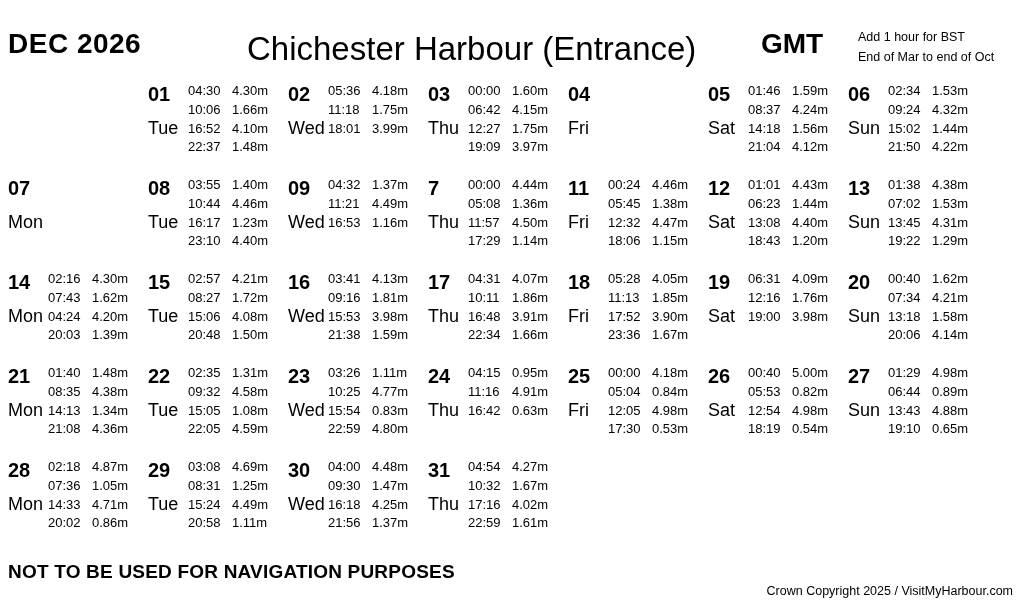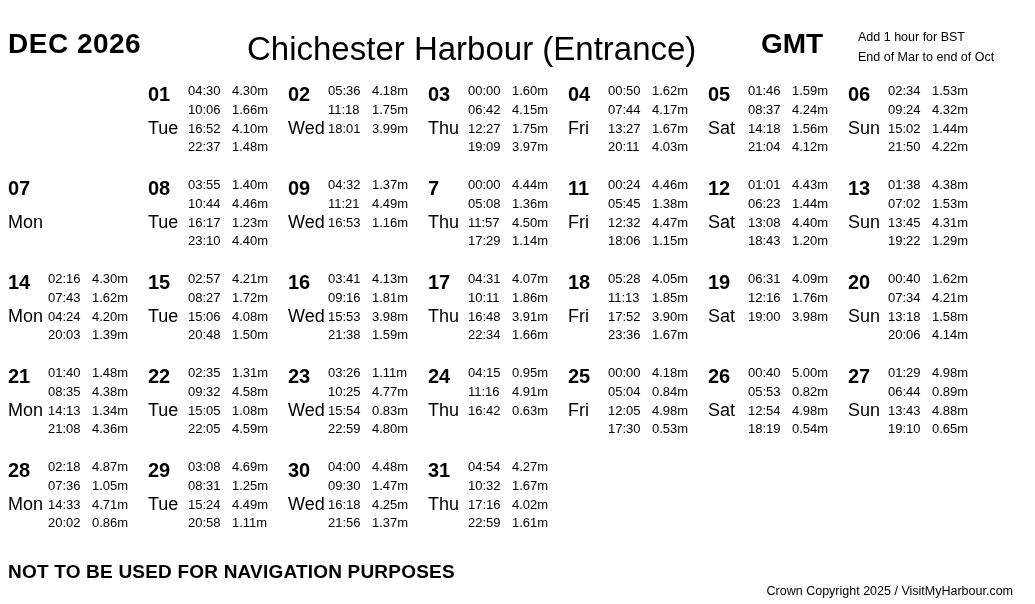--- a/index.html
+++ b/index.html
@@ -108,26 +108,20 @@
           <div class="tide-row"><span class="tide-time">06:42</span><span class="tide-height">4.15m</span></div>
           <div class="tide-row"><span class="tide-time">12:27</span><span class="tide-height">1.75m</span></div>
           <div class="tide-row"><span class="tide-time">19:09</span><span class="tide-height">3.97m</span></div>
         </div>
       </div>
       <div class="day-cell">
         <div class="day-left">
           <div class="day-num">04</div>
           <div class="day-weekday">Fri</div>
         </div>
-        <div class="tide-list">
-          <div class="tide-row"><span class="tide-time">00:50</span><span class="tide-height">1.62m</span></div>
-          <div class="tide-row"><span class="tide-time">07:44</span><span class="tide-height">4.17m</span></div>
-          <div class="tide-row"><span class="tide-time">13:27</span><span class="tide-height">1.67m</span></div>
-          <div class="tide-row"><span class="tide-time">20:11</span><span class="tide-height">4.03m</span></div>
-        </div>
       </div>
       <div class="day-cell">
         <div class="day-left">
           <div class="day-num">05</div>
           <div class="day-weekday">Sat</div>
         </div>
         <div class="tide-list">
           <div class="tide-row"><span class="tide-time">01:46</span><span class="tide-height">1.59m</span></div>
           <div class="tide-row"><span class="tide-time">08:37</span><span class="tide-height">4.24m</span></div>
           <div class="tide-row"><span class="tide-time">14:18</span><span class="tide-height">1.56m</span></div>

